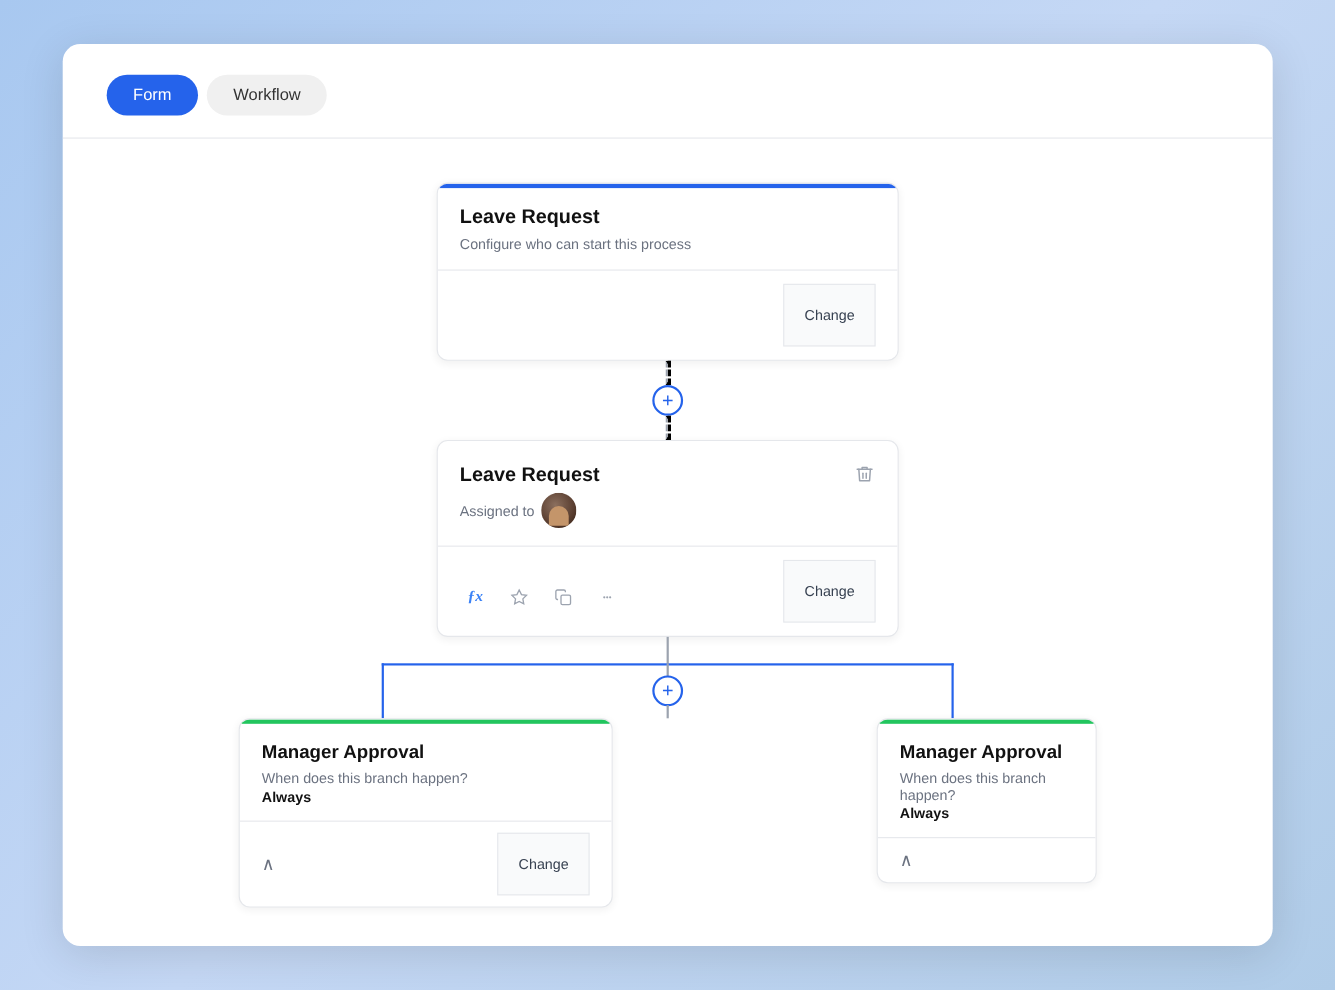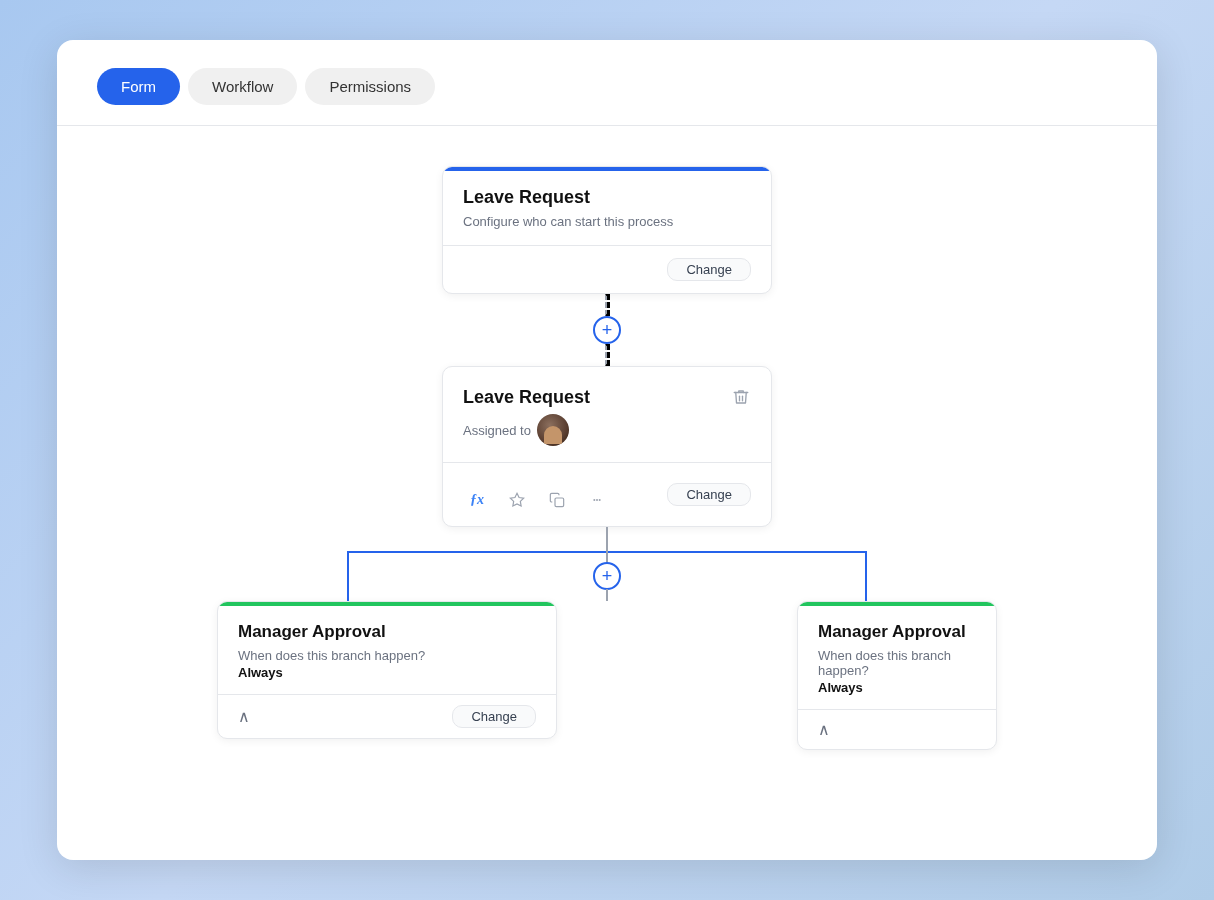--- a/index.html
+++ b/index.html
@@ -85,21 +85,21 @@
       flex-direction: column;
       align-items: center;
       position: relative;
     }
 
     
     .workflow-card {
       background: #fff;
       border-radius: 10px;
       border: 1px solid #e5e7eb;
-      width: 330px;
+      width: 420px;
       box-shadow: 0 2px 8px rgba(0,0,0,0.06);
       position: relative;
       overflow: hidden;
     }
 
     .workflow-card.has-top-accent::before {
       content: '';
       display: block;
       width: 100%;
       height: 4px;
@@ -133,22 +133,22 @@
       justify-content: flex-end;
     }
 
     .card-footer.space-between {
       justify-content: space-between;
     }
 
     .btn-change {
       background: #f9fafb;
       border: 1px solid #e5e7eb;
-      border-radius: 10px;
-      padding: 3px 18px;
+      border-radius: 0;
+      padding: 20px 18px;
       font-size: 13px;
       font-weight: 500;
       color: #374151;
       cursor: pointer;
     }
 
     
     .connector {
       display: flex;
       flex-direction: column;
@@ -312,21 +312,20 @@
   </style>
 </head>
 <body>
 
 <div class="app-container">
 
   <div class="header">
     <div class="tab-group">
       <button class="tab-btn active">Form</button>
       <button class="tab-btn inactive">Workflow</button>
-      <button class="tab-btn inactive">Permissions</button>
     </div>
   </div>
   <div class="divider"></div>
 
   <div class="main-content">
     <div class="workflow-canvas">
 
       <div class="workflow-card has-top-accent">
         <div class="card-body">
           <div class="card-title">Leave Request</div>

